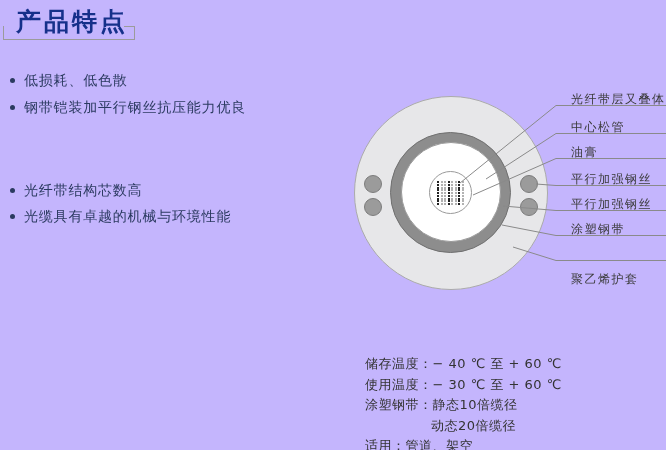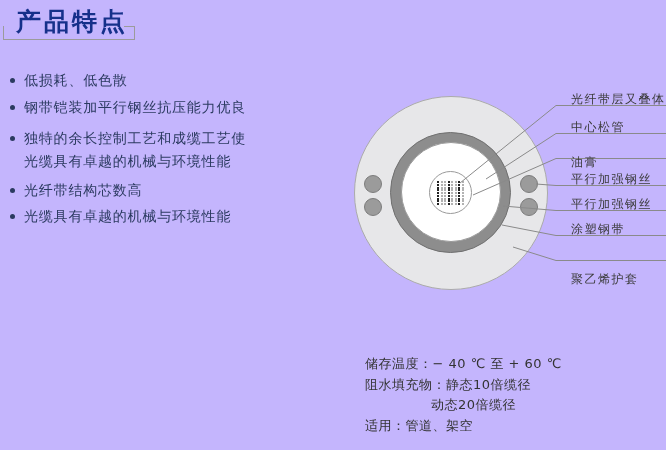--- a/index.html
+++ b/index.html
@@ -60,21 +60,21 @@
          display:flex;justify-content:space-between;}
   .stack-col{display:flex;flex-direction:column;justify-content:space-between;width:2px;}
   .stack-col .stack-dot{width:2px;height:2px;background:var(--stack-light);}
   .stack-col.dark .stack-dot{background:var(--stack-dark);}
 
   .lines-overlay{position:absolute;left:0;top:0;width:666px;height:454px;pointer-events:none;}
   .lines-overlay line{stroke:var(--line-gray);stroke-width:1;}
 
   .dlabel{position:absolute;left:571px;font-size:12px;letter-spacing:1.5px;
           color:var(--label-text);white-space:nowrap;}
-  .L1{top:91px;} .L2{top:119px;} .L3{top:144px;margin-top:10px;} .L4{top:171px;}
+  .L1{top:91px;} .L2{top:119px;} .L3{top:144px;} .L4{top:171px;}
   .L5{top:196px;} .L6{top:221px;} .L7{top:246px;margin-top:25px;}
 
   
   .specs{position:absolute;left:365px;top:354px;font-size:13px;line-height:20.6px;
          color:var(--spec-text);letter-spacing:0.5px;white-space:nowrap;}
   .spec-indent{padding-left:66px;}
 </style>
 </head>
 <body>
 
@@ -84,25 +84,20 @@
   <div class="title-bracket"></div>
   <div class="title-bracket-nub"></div>
 
   <div class="feature f1">
     <span class="dot"></span>
     <span>低损耗、低色散</span>
   </div>
   <div class="feature f2">
     <span class="dot"></span>
     <span>钢带铠装加平行钢丝抗压能力优良</span>
-  </div>
-  <div class="feature f3">
-    <span class="dot"></span>
-    <span>独特的余长控制工艺和成缆工艺使
-光缆具有卓越的机械与环境性能</span>
   </div>
   <div class="feature f4">
     <span class="dot"></span>
     <span>光纤带结构芯数高</span>
   </div>
   <div class="feature f5">
     <span class="dot"></span>
     <span>光缆具有卓越的机械与环境性能</span>
   </div>
 
@@ -225,18 +220,19 @@
   <div class="dlabel L1">光纤带层又叠体</div>
   <div class="dlabel L2">中心松管</div>
   <div class="dlabel L3">油膏</div>
   <div class="dlabel L4">平行加强钢丝</div>
   <div class="dlabel L5">平行加强钢丝</div>
   <div class="dlabel L6">涂塑钢带</div>
   <div class="dlabel L7">聚乙烯护套</div>
 
   <div class="specs">
     <div>储存温度：− 40 ℃ 至 + 60 ℃</div>
-    <div>阻水填充物：静态10倍缆径</div>
+    <div>使用温度：− 30 ℃ 至 + 60 ℃</div>
+    <div>涂塑钢带：静态10倍缆径</div>
     <div class="spec-indent">动态20倍缆径</div>
     <div>适用：管道、架空</div>
   </div>
 
 </div>
 
 </body></html>

